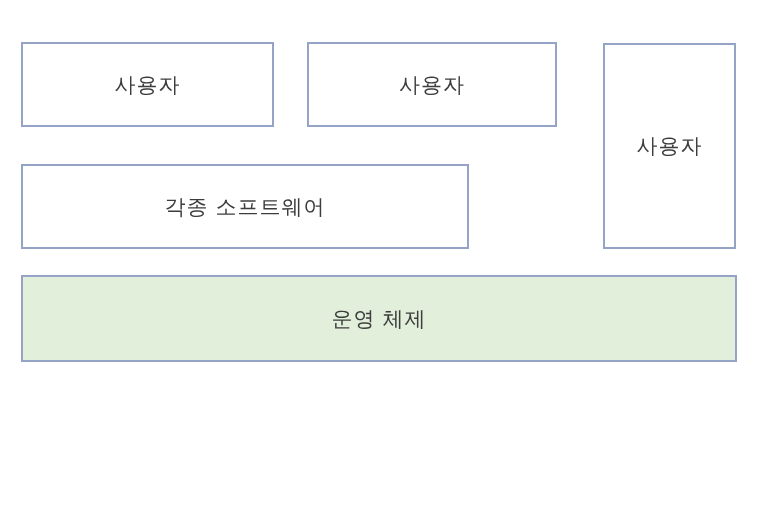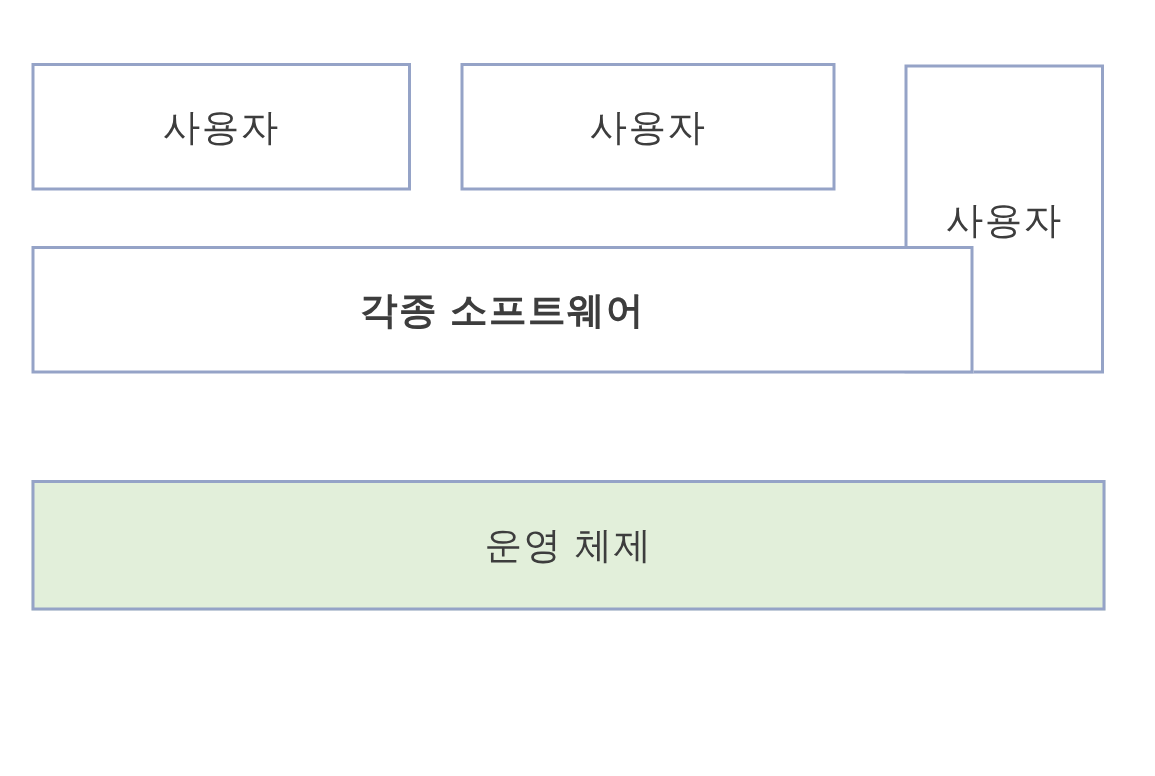--- a/index.html
+++ b/index.html
@@ -16,33 +16,32 @@
     overflow: hidden;
   }
   .box {
     position: absolute;
     box-sizing: border-box;
     border: 2px solid var(--box-border, #95a3c7);
     background: var(--box-fill, #ffffff);
     display: flex;
     align-items: center;
     justify-content: center;
-    font-size: 25px;
+    font-size: 21px;
     letter-spacing: 1px;
     color: var(--text-color, #3d3d3d);
     text-align: center;
   }
   .box--accent {
     background: var(--os-fill, #e2efda);
-    margin-top: 45px;
   }
   #b-user-left   { left: 21px;  top: 42px;  width: 253px; height: 85px; }
   #b-user-mid    { left: 307px; top: 42px;  width: 250px; height: 85px; }
   #b-user-right  { left: 603px; top: 43px;  width: 133px; height: 206px; }
-  #b-software    { left: 21px;  top: 164px; width: 628px; height: 85px; font-weight: bold; }
+  #b-software    { left: 21px;  top: 164px; width: 448px; height: 85px; }
   #b-os          { left: 21px;  top: 275px; width: 716px; height: 87px; }
   #b-hardware    { left: 21px;  top: 391px; width: 716px; height: 85px; }
 </style>
 </head>
 <body>
 
 <div class="canvas">
 
   <div class="box" id="b-user-left">
     <span>사용자</span>

